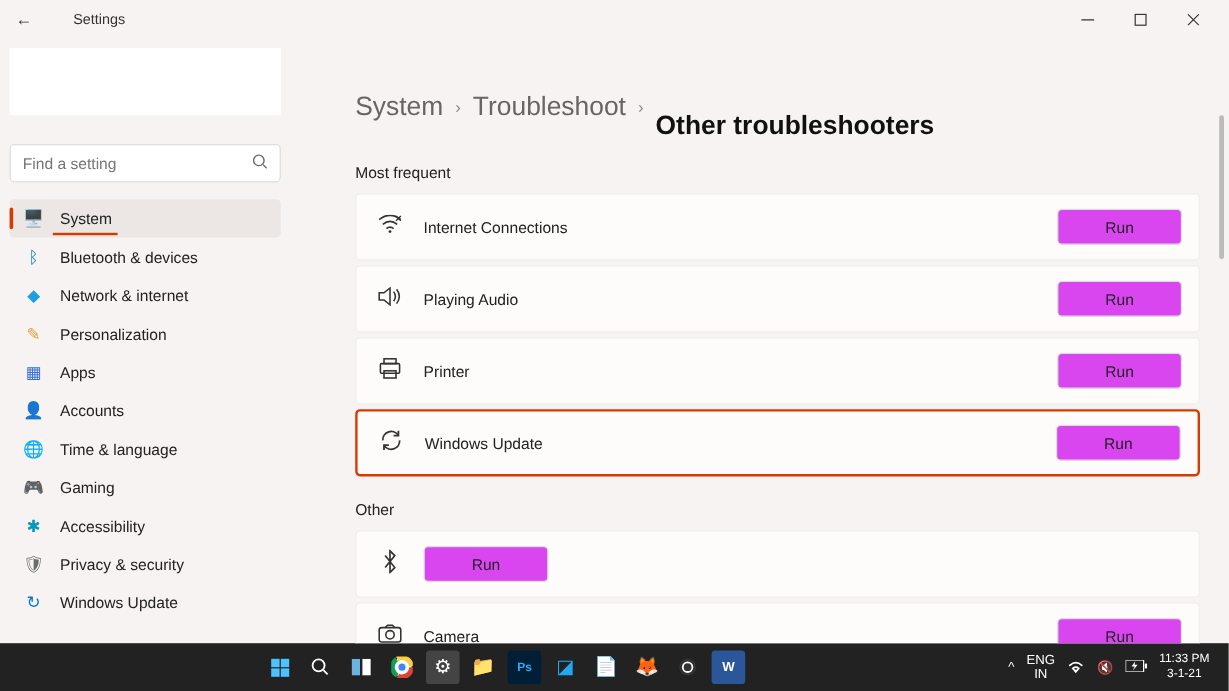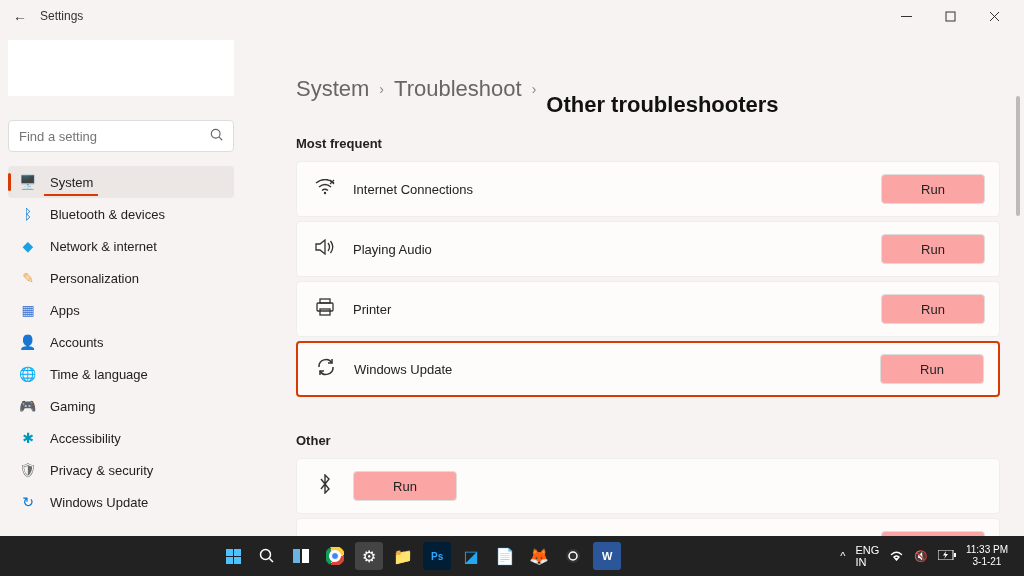--- a/index.html
+++ b/index.html
@@ -1,21 +1,21 @@
 <!DOCTYPE html>
 <html><head>
 <meta charset="utf-8">
 <style>
   * { box-sizing: border-box; margin: 0; padding: 0; font-family: "Segoe UI", Arial, sans-serif; }
   html, body { width: 1024px; height: 576px; overflow: hidden; background: #f7f3f2; }
   
   
   .titlebar { height: 32px; display: flex; align-items: center; padding: 0 8px; }
   .titlebar .back { width: 24px; text-align: center; font-size: 14px; color: #333; cursor: pointer; }
-  .titlebar .title { margin-left: 8px; font-size: 12px; color: #333; }
+  .titlebar .title { margin-left: 29px; font-size: 12px; color: #333; }
   .titlebar .spacer { flex: 1; }
   .titlebar .wbtn { width: 44px; height: 28px; display: flex; align-items: center; justify-content: center; font-size: 12px; color: #333; cursor: pointer; }
   .titlebar .wbtn svg { width: 11px; height: 11px; }
   
   
   .main { display: flex; height: 504px; }
   .sidebar { width: 242px; padding: 8px 8px 0 8px; }
   .content { flex: 1; padding: 8px 24px 0 54px; position: relative; overflow: hidden; }
   
   
@@ -32,28 +32,28 @@
   .nav-item.active { background: #ece7e4; }
   .nav-item.active::before { content: ""; position: absolute; left: 0; top: 7px; bottom: 7px; width: 3px; background: #d83b01; border-radius: 2px; }
   .nav-item.active .underline { position: absolute; left: 36px; bottom: 2px; width: 54px; height: 2px; background: #d83b01; }
   
   
   .crumbs { display: flex; align-items: center; gap: 10px; font-size: 22px; color: #666; margin: 20px 0 18px 0; }
   .crumbs .link { cursor: pointer; }
   .crumbs .sep { font-size: 14px; color: #888; }
   .crumbs .current { color: #111; font-weight: 600; margin-top: 32px; }
   
-  .section-title { font-size: 13px; font-weight: 700; color: #222; margin: 6px 0 10px 0; }
+  .section-title { font-size: 13px; font-weight: 400; color: #222; margin: 6px 0 10px 0; }
   
   
   .card { display: flex; align-items: center; background: #fdfcfb; border: 1px solid #eee; border-radius: 4px; height: 56px; padding: 0 14px; margin-bottom: 4px; }
   .card.highlight { border: 2px solid #d83b01; }
   .card .cicon { width: 28px; text-align: center; font-size: 16px; color: #333; margin-right: 14px; }
   .card .clabel { flex: 1; font-size: 13px; color: #222; }
-  .card .runbtn { width: 104px; height: 30px; background: #fca5a5; border: 1px solid #ddd; border-radius: 4px; font-size: 13px; color: #222; cursor: pointer; }
+  .card .runbtn { width: 104px; height: 30px; background: #d946ef; border: 1px solid #ddd; border-radius: 4px; font-size: 13px; color: #222; cursor: pointer; }
   
   
   .vscroll { position: absolute; right: 4px; top: 64px; width: 4px; height: 120px; background: #bbb; border-radius: 2px; }
   
   
   .taskbar { height: 40px; background: #222; display: flex; align-items: center; color: #fff; font-size: 11px; }
   .taskbar .center { flex: 1; display: flex; justify-content: center; gap: 6px; }
   .taskbar .tb-icon { width: 28px; height: 28px; display: flex; align-items: center; justify-content: center; font-size: 16px; border-radius: 3px; cursor: pointer; }
   .taskbar .tray { display: flex; align-items: center; gap: 10px; padding-right: 10px; }
   .taskbar .clock { text-align: center; line-height: 1.2; font-size: 10px; padding-right: 6px; }
@@ -188,21 +188,21 @@
         <div class="card highlight">
           <span class="cicon"><svg width="20" height="18" viewBox="0 0 20 18">
               <path d="M3 9 A7 7 0 0 1 16 5 M17 9 A7 7 0 0 1 4 13" fill="none" stroke="#333" stroke-width="1.5"></path>
               <path d="M16 1 L16 5 L12 5 M4 17 L4 13 L8 13" fill="none" stroke="#333" stroke-width="1.5"></path>
             </svg></span>
           <span class="clabel">Windows Update</span>
           <button class="runbtn">Run</button>
         </div>
       </div>
 
-    <div class="section-title" style="margin-top:36px">Other</div>
+    <div class="section-title" style="margin-top:20px">Other</div>
     <div id="ot">
         <div class="card">
           <span class="cicon"><svg width="14" height="20" viewBox="0 0 14 20">
               <path d="M3 5 L11 15 L7 19 L7 1 L11 5 L3 15" fill="none" stroke="#333" stroke-width="1.4"></path>
             </svg></span>
           <button class="runbtn">Run</button>
         </div>
         <div class="card">
           <span class="cicon"><svg width="20" height="16" viewBox="0 0 20 16">
               <rect x="1" y="3" width="18" height="12" rx="2" fill="none" stroke="#333" stroke-width="1.3"></rect>
@@ -257,21 +257,21 @@
     <div class="tb-icon">
         <svg width="16" height="16">
           <circle cx="8" cy="8" r="7" fill="#333"></circle>
           <circle cx="8" cy="8" r="4" fill="none" stroke="#fff" stroke-width="1.5"></circle>
         </svg>
       </div>
     <div class="tb-icon" style="background:#2b579a;font-size:11px;font-weight:bold">W</div>
   </div>
   <div class="tray">
     <span>^</span>
-    <div style="text-align:left;line-height:1.1">
+    <div style="text-align:center;line-height:1.1">
       <div>ENG</div>
       <div>IN</div>
     </div>
     <span><svg width="15" height="12" viewBox="0 0 15 12">
           <path d="M7.5 11 L5 8 Q7.5 6 10 8 Z M2.5 5.5 Q7.5 1 12.5 5.5" fill="none" stroke="#fff" stroke-width="1.4" stroke-linecap="round"></path>
           <circle cx="7.5" cy="10" r="1" fill="#fff"></circle>
         </svg></span>
     <span>🔇</span>
     <span><svg width="18" height="10" viewBox="0 0 18 10">
           <rect x="0" y="0" width="15" height="10" fill="none" stroke="#fff" stroke-width="1"></rect>

